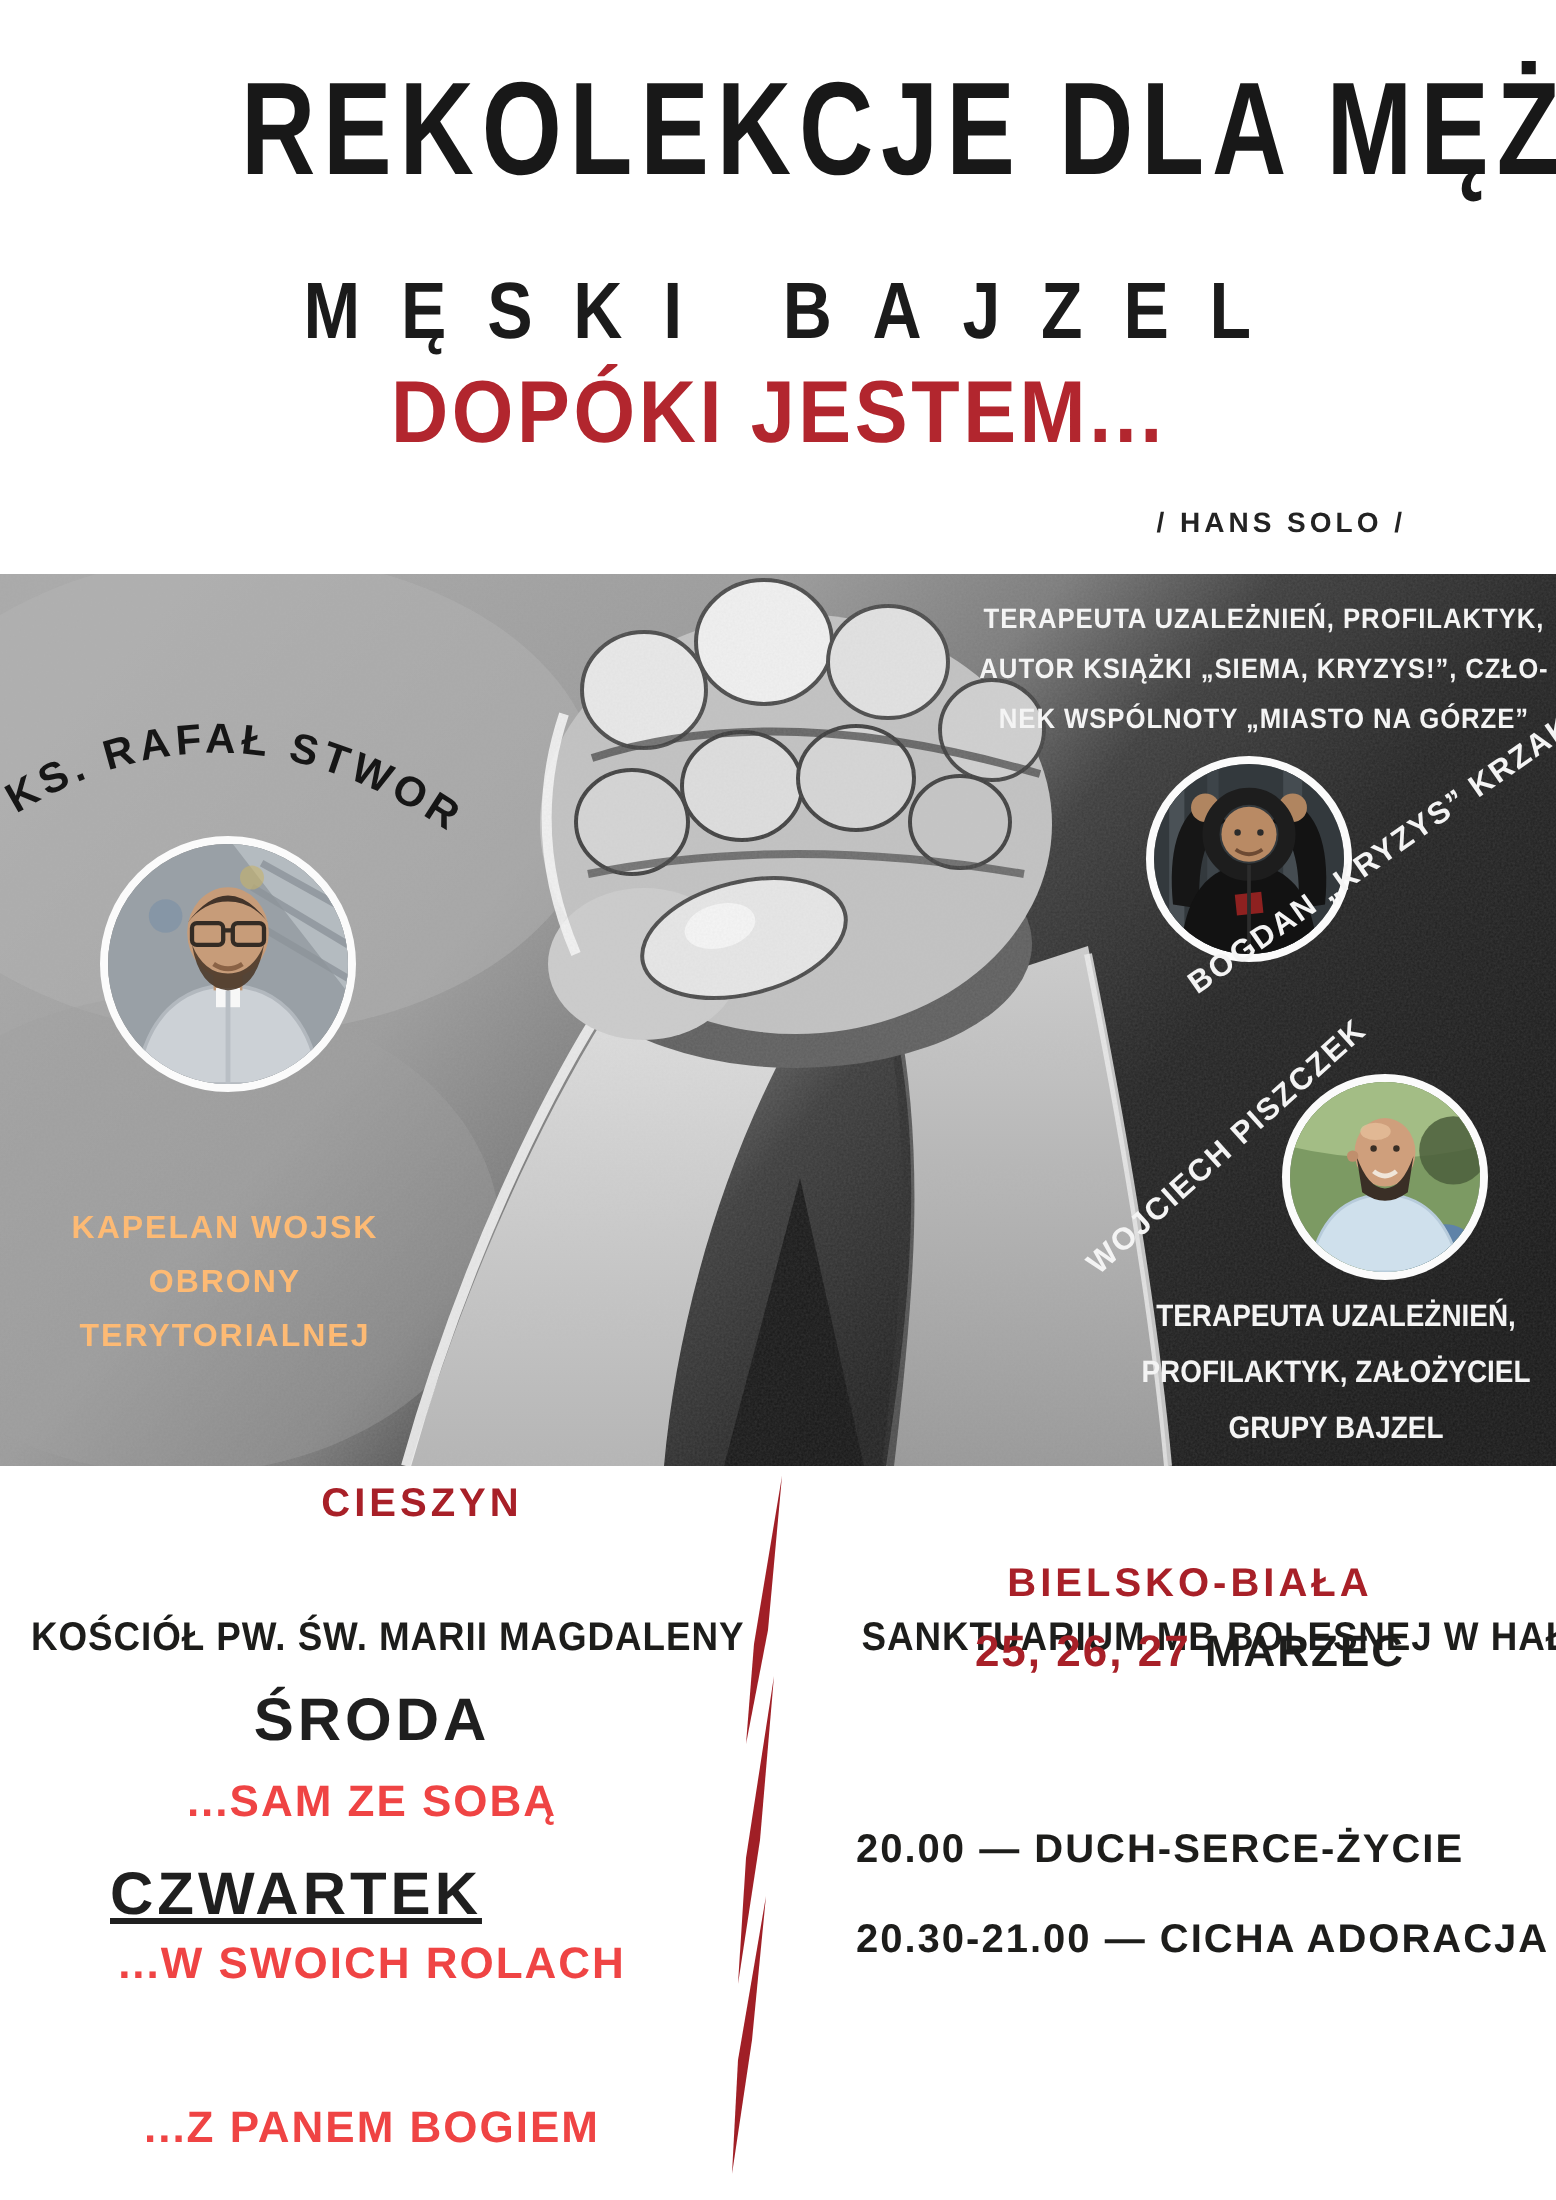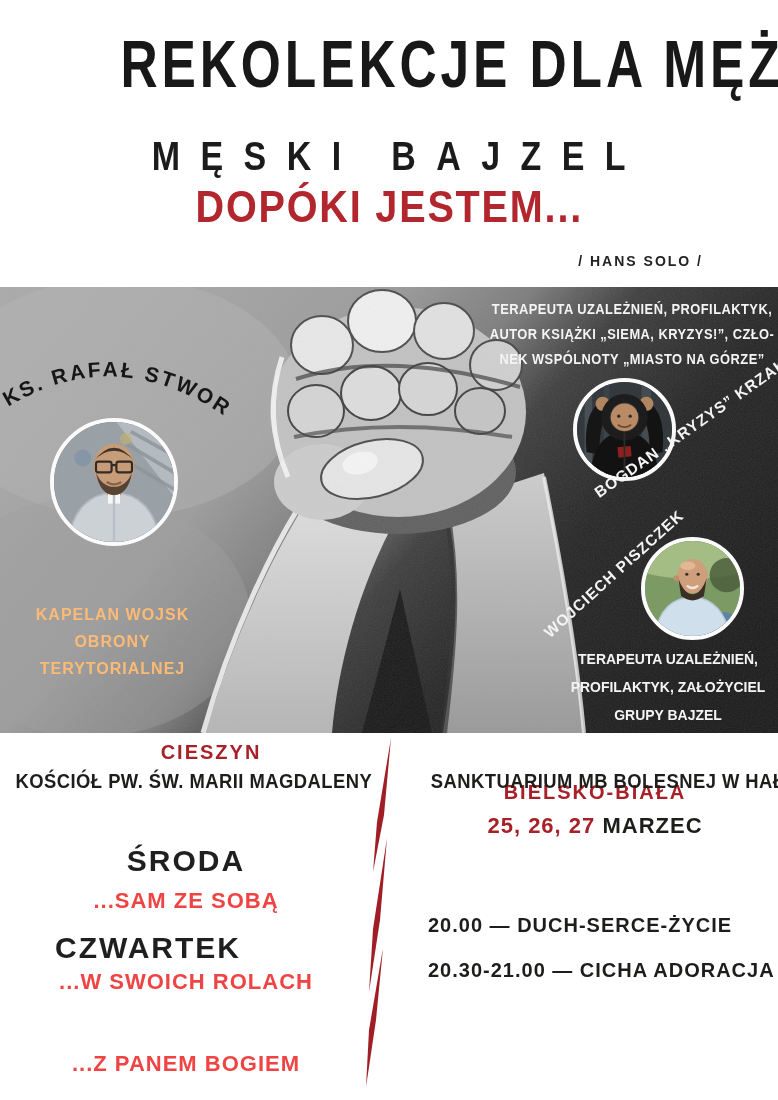--- a/index.html
+++ b/index.html
@@ -39,21 +39,21 @@
   .circ-wojciech{top:250px;left:641px;width:103px;height:103px;}
   .rot-name{font-size:15.5px;font-weight:bold;color:#f4f4f4;letter-spacing:1px;text-align:center;}
   .rot-bogdan{top:143px;left:579px;width:192px;transform:rotate(-35deg);}
   .rot-wojciech{top:278px;left:521px;width:186px;transform:rotate(-42deg);}
 
   
   .btm{position:absolute;top:733px;left:0;width:778px;height:367px;background:#fff;}
   .colL{position:absolute;top:0;left:0;width:372px;height:367px;}
   .colR{position:absolute;top:0;left:412px;width:366px;height:367px;}
   .city{font-size:20px;font-weight:bold;letter-spacing:2px;color:#a82028;}
-  .venue{font-size:20px;font-weight:bold;letter-spacing:.5px;color:#1d1d1b;}
+  .venue{font-size:20px;font-weight:bold;letter-spacing:.5px;color:#1d1d1b;margin-top:38px;}
   .dates{font-size:22px;font-weight:bold;letter-spacing:1px;}
   .dates .num{color:#a82028;}
   .dates .mon{color:#1d1d1b;}
   .day{font-size:30px;font-weight:bold;letter-spacing:2px;color:#1f1f1f;}
   .topic{font-size:22px;font-weight:bold;letter-spacing:1px;color:#ef4444;}
   .time{font-size:20px;font-weight:bold;letter-spacing:1px;color:#1d1d1b;text-align:left;padding-left:16px;}
   .bolt{position:absolute;top:0;left:330px;width:100px;height:367px;}
 </style>
 </head>
 <body>
@@ -214,21 +214,21 @@
   </div>
 
   <div class="btm">
 
     <div class="colL center">
       <div class="abs city nowrap" style="top:8px;left:0;width:372px;padding-left:25px;">CIESZYN</div>
       <div class="abs venue nowrap" style="top:37px;left:0;width:372px;"><span class="sx92">KOŚCIÓŁ PW. ŚW. MARII MAGDALENY</span></div>
 
       <div class="abs day nowrap" style="top:111px;left:0;width:372px;">ŚRODA</div>
       <div class="abs topic nowrap" style="top:155px;left:0;width:372px;">...SAM ZE SOBĄ</div>
-      <div class="abs day nowrap" style="top:198px;left:0;width:296px;">CZWARTEK</div>
+      <div class="abs day nowrap" style="top:198px;left:0;width:296px;text-decoration:underline;">CZWARTEK</div>
       <div class="abs topic nowrap" style="top:236px;left:0;width:372px;">...W SWOICH ROLACH</div>
       <div class="abs topic nowrap" style="top:318px;left:0;width:372px;">...Z PANEM BOGIEM</div>
     </div>
 
     <svg class="bolt" viewBox="0 0 100 367" aria-hidden="true">
       <polygon points="61,5 54,82 43,139 47,89" fill="#a01f26"></polygon>
       <polygon points="57,105 50,187 39,259 43,196" fill="#a01f26"></polygon>
       <polygon points="53,215 46,287 36,354 39,297" fill="#a01f26"></polygon>
     </svg>
 

